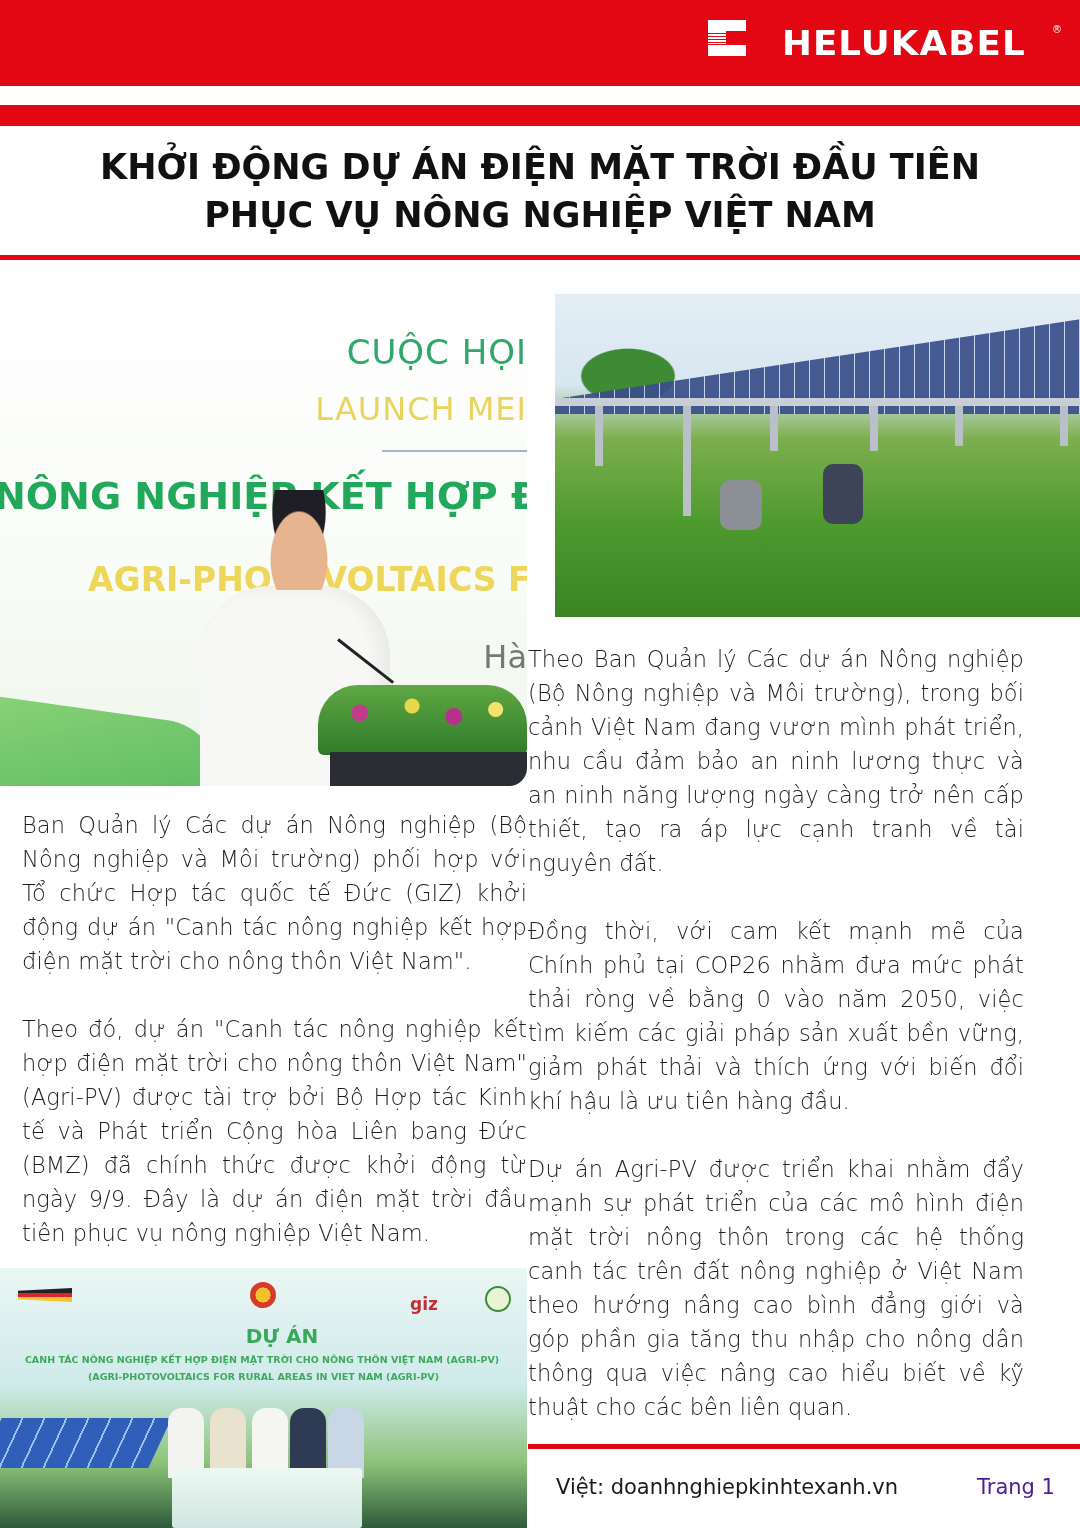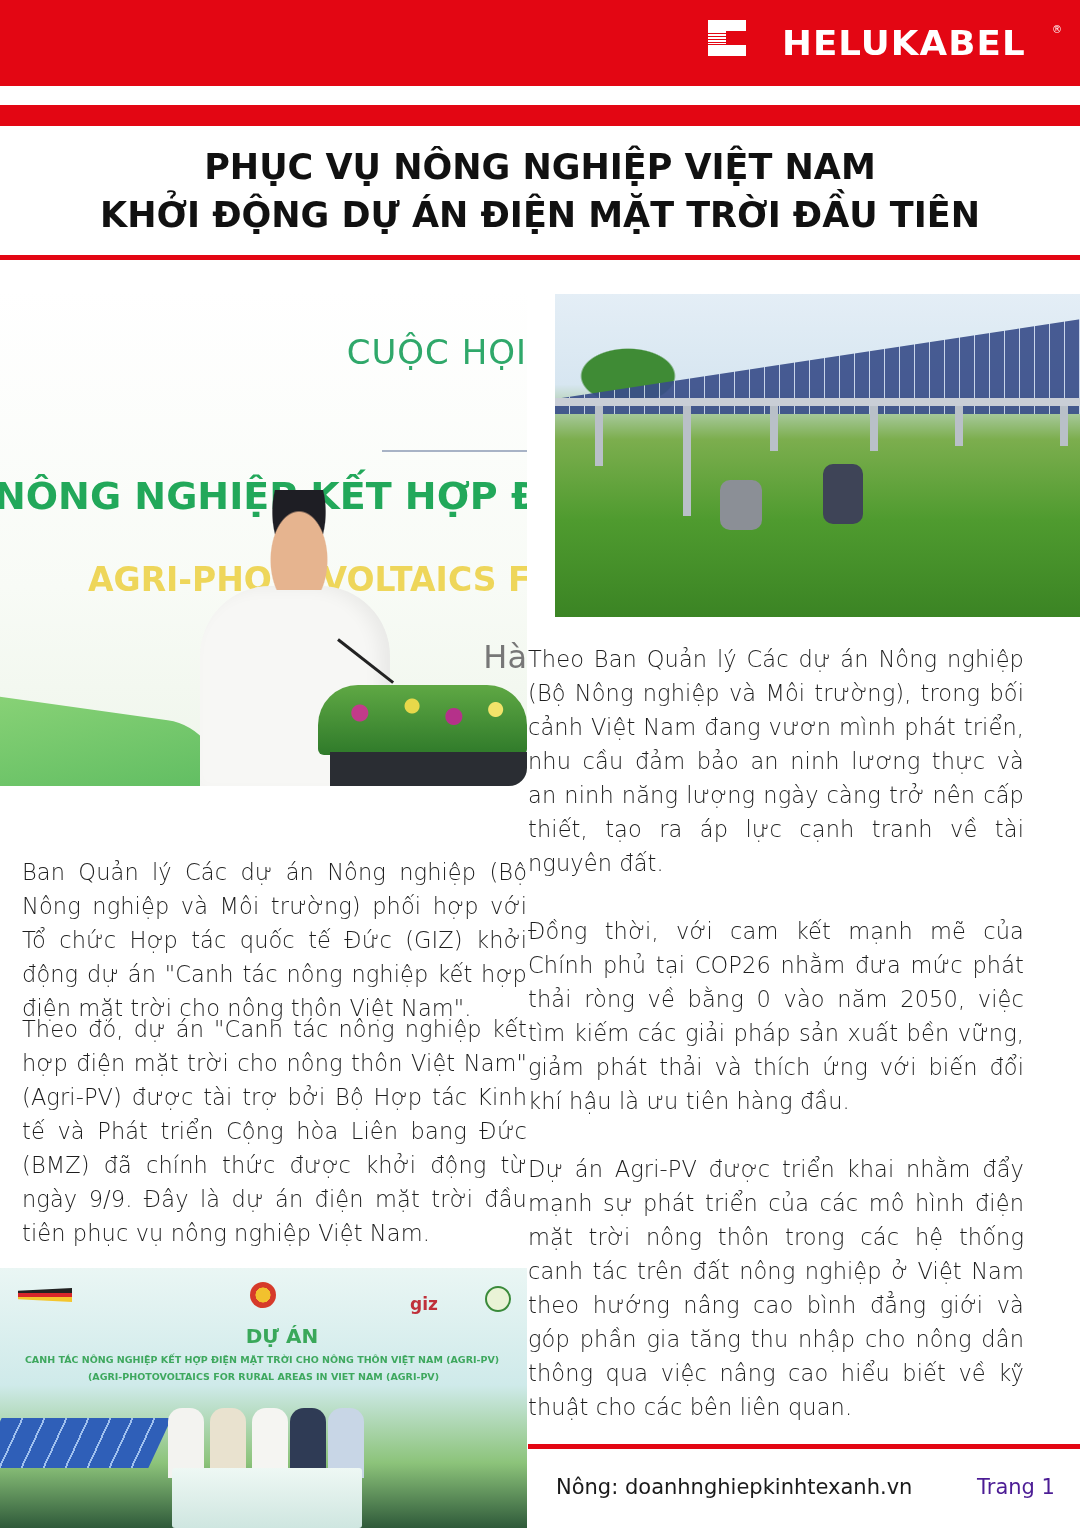--- a/index.html
+++ b/index.html
@@ -75,21 +75,21 @@
     .photo-launch .badge { position: absolute; left: 485px; top: 18px; width: 26px; height: 26px; border-radius: 50%; background: #e9f3d6; border: 2px solid #3a8a3a; }
     .photo-launch .people { position: absolute; left: 168px; top: 140px; width: 200px; height: 70px; }
     .photo-launch .pp { position: absolute; top: 0; width: 36px; height: 70px; border-radius: 14px 14px 0 0; }
     .photo-launch .stand { position: absolute; left: 172px; top: 200px; width: 190px; height: 60px; background: linear-gradient(180deg, #eef8f4, #cfe6e0); border-radius: 3px; }
 
     
     .para { position: absolute; font-family: "DejaVu Sans", sans-serif; font-size: 22.5px; line-height: 34px;
       color: #1e1e1e; text-align: justify; font-weight: 300; letter-spacing: 0.1px; }
     .left-col { left: 22px; width: 505px; }
     .right-col { left: 528px; width: 496px; }
-    .p1 { top: 855px; }
+    .p1 { top: 808px; }
     .p2 { top: 1012px; }
     .p3 { top: 642px; }
     .p4 { top: 914px; }
     .p5 { top: 1152px; }
 
     
     .footer-rule { position: absolute; left: 528px; top: 1444px; width: 552px; height: 5px; background: #e30613; }
     .footer-source { position: absolute; left: 556px; top: 1475px; font-size: 21px; color: #1a1a1a; }
     .footer-page { position: absolute; left: 977px; top: 1475px; font-size: 21px; color: #4c1d95; }
   </style>
@@ -101,28 +101,29 @@
 
 <div class="logo-mark">
   <div class="c-top"></div>
   <div class="c-left"></div>
   <div class="c-bot"></div>
 </div>
 <div class="logo-word">HELUKABEL</div>
 <div class="logo-reg">®</div>
 
 <h1 class="title">
+  <span class="title-line">KHỞI ĐỘNG DỰ ÁN ĐIỆN MẶT TRỜI ĐẦU TIÊN</span>
   <span class="title-line">PHỤC VỤ NÔNG NGHIỆP VIỆT NAM</span>
-  <span class="title-line">KHỞI ĐỘNG DỰ ÁN ĐIỆN MẶT TRỜI ĐẦU TIÊN</span>
 </h1>
 <div class="title-rule"></div>
 
 <div class="photo photo-speaker" aria-label="Speaker at podium at launch meeting">
   <div class="green-swoosh"></div>
   <div class="t1">CUỘC HỌI</div>
+  <div class="t2">LAUNCH MEI</div>
   <div class="t-rule"></div>
   <div class="t3">NÔNG NGHIỆP KẾT HỢP ĐIỆN</div>
   <div class="t4">AGRI-PHOTOVOLTAICS FOI</div>
   <div class="t5">Hà</div>
   <div class="person-body"></div>
   <div class="person-head"></div>
   <div class="mic"></div>
   <div class="flowers"></div>
   <div class="podium"></div>
 </div>
@@ -161,14 +162,14 @@
     <div class="pp" style="left:0;background:#f3f3f0;"></div>
     <div class="pp" style="left:42px;background:#e9e2cf;"></div>
     <div class="pp" style="left:84px;background:#f5f5f2;"></div>
     <div class="pp" style="left:122px;background:#2f3b55;"></div>
     <div class="pp" style="left:160px;background:#c8d6e6;"></div>
   </div>
   <div class="stand"></div>
 </div>
 
 <div class="footer-rule"></div>
-<div class="footer-source">Nông: doanhnghiepkinhtexanh.vn</div>
+<div class="footer-source">Việt: doanhnghiepkinhtexanh.vn</div>
 <div class="footer-page">Trang 1</div>
 
 </body></html>

